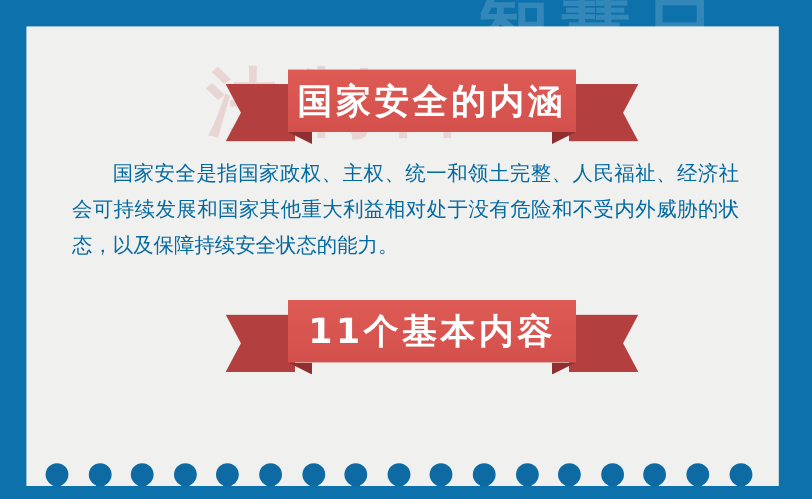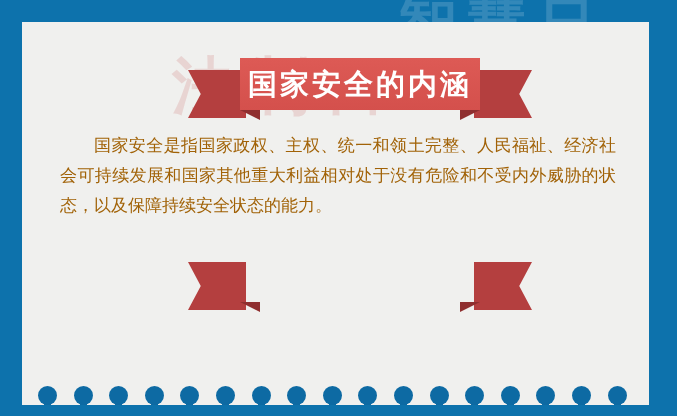--- a/index.html
+++ b/index.html
@@ -108,21 +108,21 @@
   }
 
   #ribbon-1 { left: 166px; top: 36px;  width: 344px; }
   #ribbon-2 { left: 166px; top: 228px; width: 344px; }
 
   
   .para {
     position: absolute;
     left: 38px;
     width: 556px;
-    color: #a16207;
+    color: #0369a1;
     font-size: 17px;
     line-height: 30px;
     text-indent: 34px;
     text-align: justify;
     font-family: "DejaVu Sans", "Liberation Sans", sans-serif;
   }
   #para-1 { top: 108px; }
   #para-2 { top: 296px; }
 
   
@@ -181,20 +181,23 @@
       </div>
     </div>
 
     <div class="para" id="para-1">国家安全是指国家政权、主权、统一和领土完整、人民福祉、经济社会可持续发展和国家其他重大利益相对处于没有危险和不受内外威胁的状态，以及保障持续安全状态的能力。</div>
 
     <div class="ribbon" id="ribbon-2">
       <div class="tail left"></div>
       <div class="tail right"></div>
       <div class="fold left"></div>
       <div class="fold right"></div>
+      <div class="body">
+        <span class="label">11个基本内容</span>
+      </div>
     </div>
 
 
   </div>
 
   <div id="dot-row">
       <div class="dot" style="left: 38px; background: rgb(13, 106, 163);"></div>
       <div class="dot" style="left: 73.6px; background: rgb(13, 106, 163);"></div>
       <div class="dot" style="left: 109.2px; background: rgb(13, 106, 163);"></div>
       <div class="dot" style="left: 144.8px; background: rgb(13, 106, 163);"></div>

